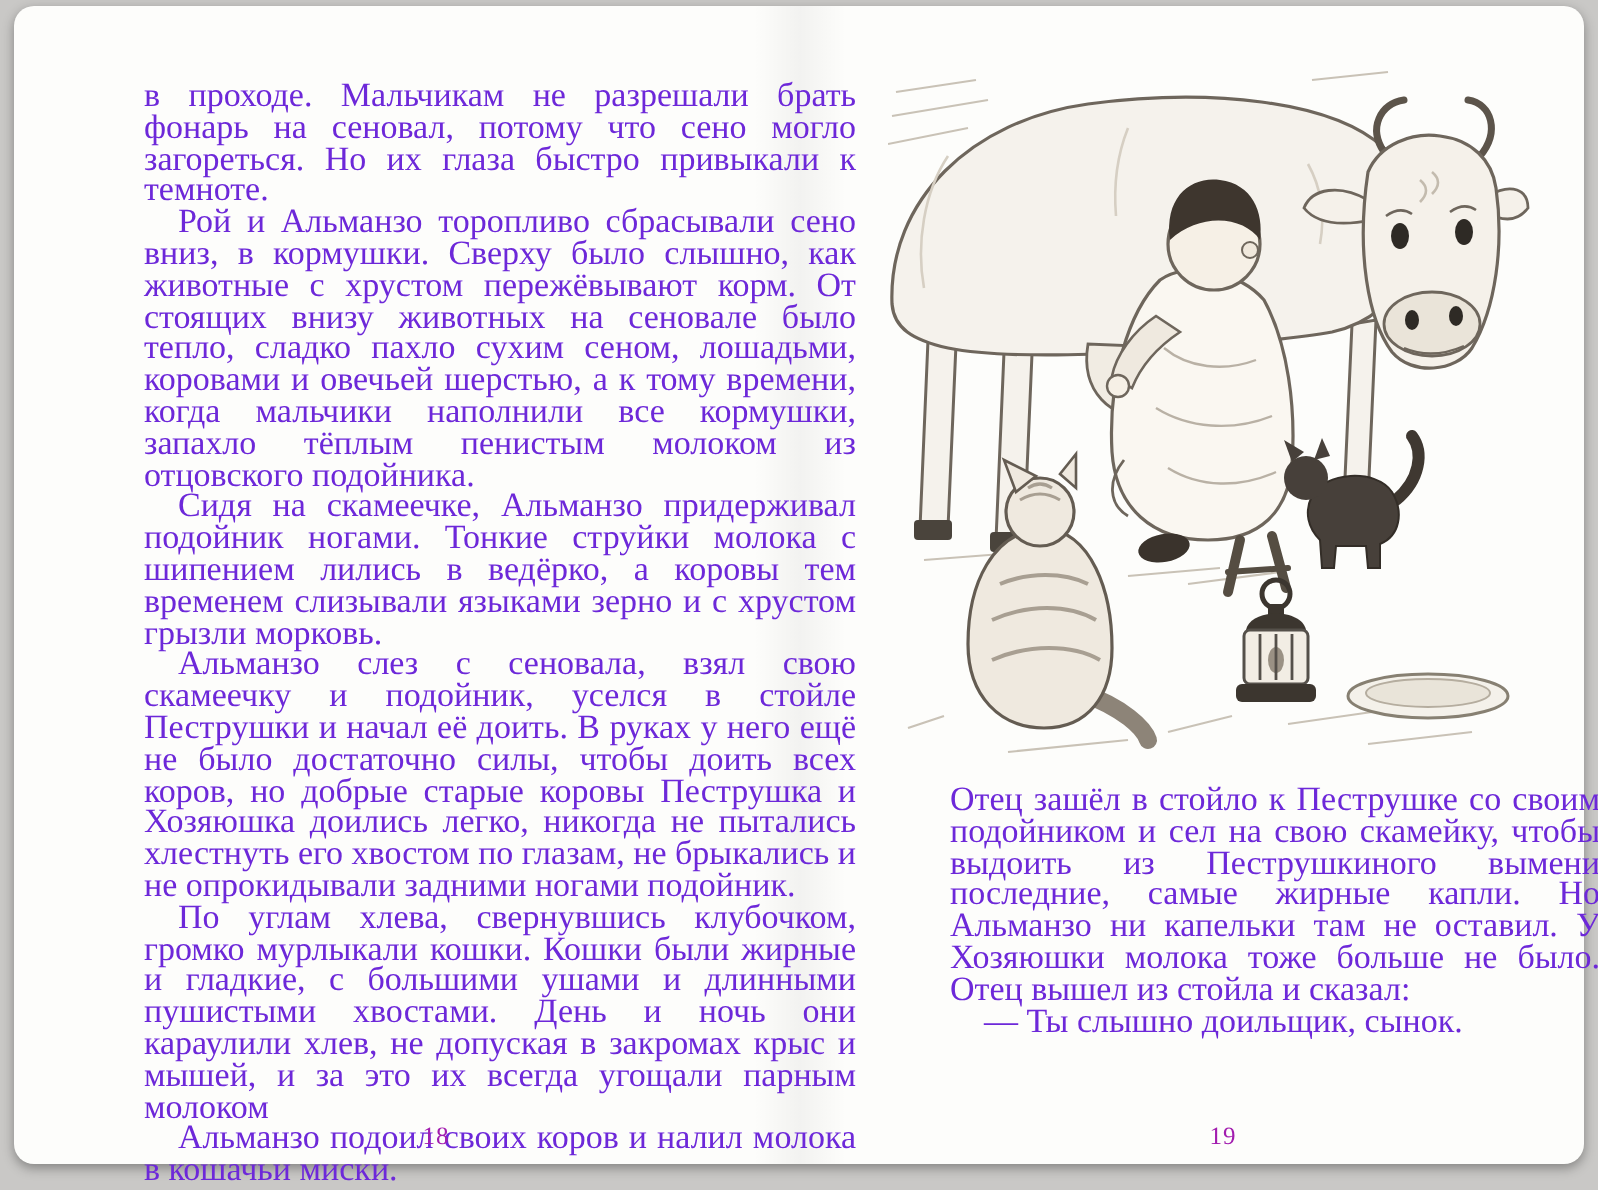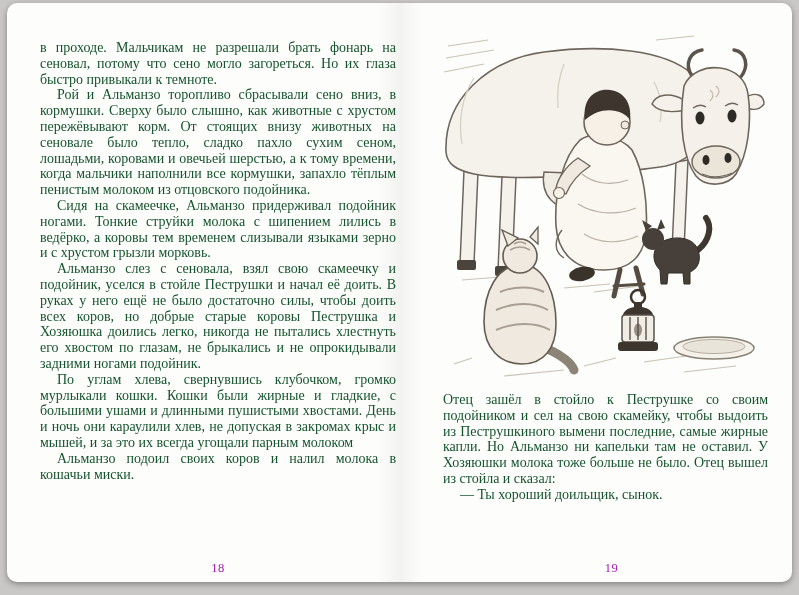--- a/index.html
+++ b/index.html
@@ -12,22 +12,22 @@
     position:absolute;left:7px;right:7px;top:3px;bottom:13px;
     background:#fdfdfb;border-radius:10px;
     box-shadow:0 2px 6px rgba(0,0,0,.35);
   }
   .seam{
     position:absolute;left:50%;top:3px;bottom:13px;width:46px;
     transform:translateX(-50%);
     background:linear-gradient(90deg, rgba(0,0,0,0) 0%, rgba(0,0,0,0.045) 50%, rgba(0,0,0,0) 100%);
   }
   .page-text{
-    position:absolute;color:#14532d;
-    font-size:14px;line-height:15.8px;
+    position:absolute;color:#6d28d9;
+    font-size:17px;line-height:15.8px;margin-left:32px;
   }
   .page-text p{margin:0;text-align:justify;}
   .page-text p.ind{text-indent:17px;}
   .left-text{left:40px;top:40px;width:356px;}
   .right-text{left:443px;top:392px;width:325px;}
   .pagenum{
     position:absolute;top:561px;text-align:center;
     font-size:12.5px;color:#a21caf;letter-spacing:.5px;
   }
   .pagenum.left{left:40px;width:356px;}
@@ -167,16 +167,16 @@
 
       <g>
         <ellipse cx="270" cy="314" rx="40" ry="11" fill="#f4f1ea" stroke="#878072" stroke-width="1.5"></ellipse>
         <ellipse cx="270" cy="312.5" rx="31" ry="7" fill="#e9e4d9" stroke="#b5ad9f" stroke-width="1"></ellipse>
       </g>
     </svg>
   </div>
 
   <div class="page-text right-text">
     <p>Отец зашёл в стойло к Пеструшке со своим подойником и сел на свою скамейку, чтобы выдоить из Пеструшкиного вымени последние, самые жирные капли. Но Альманзо ни капельки там не оставил. У Хозяюшки молока тоже больше не было. Отец вышел из стойла и сказал:</p>
-    <p class="ind">— Ты хороший доильщик, сынок.</p>
+    <p class="ind">— Ты слышно доильщик, сынок.</p>
   </div>
   <div class="pagenum right">19</div>
 </div>
 
 </body></html>

